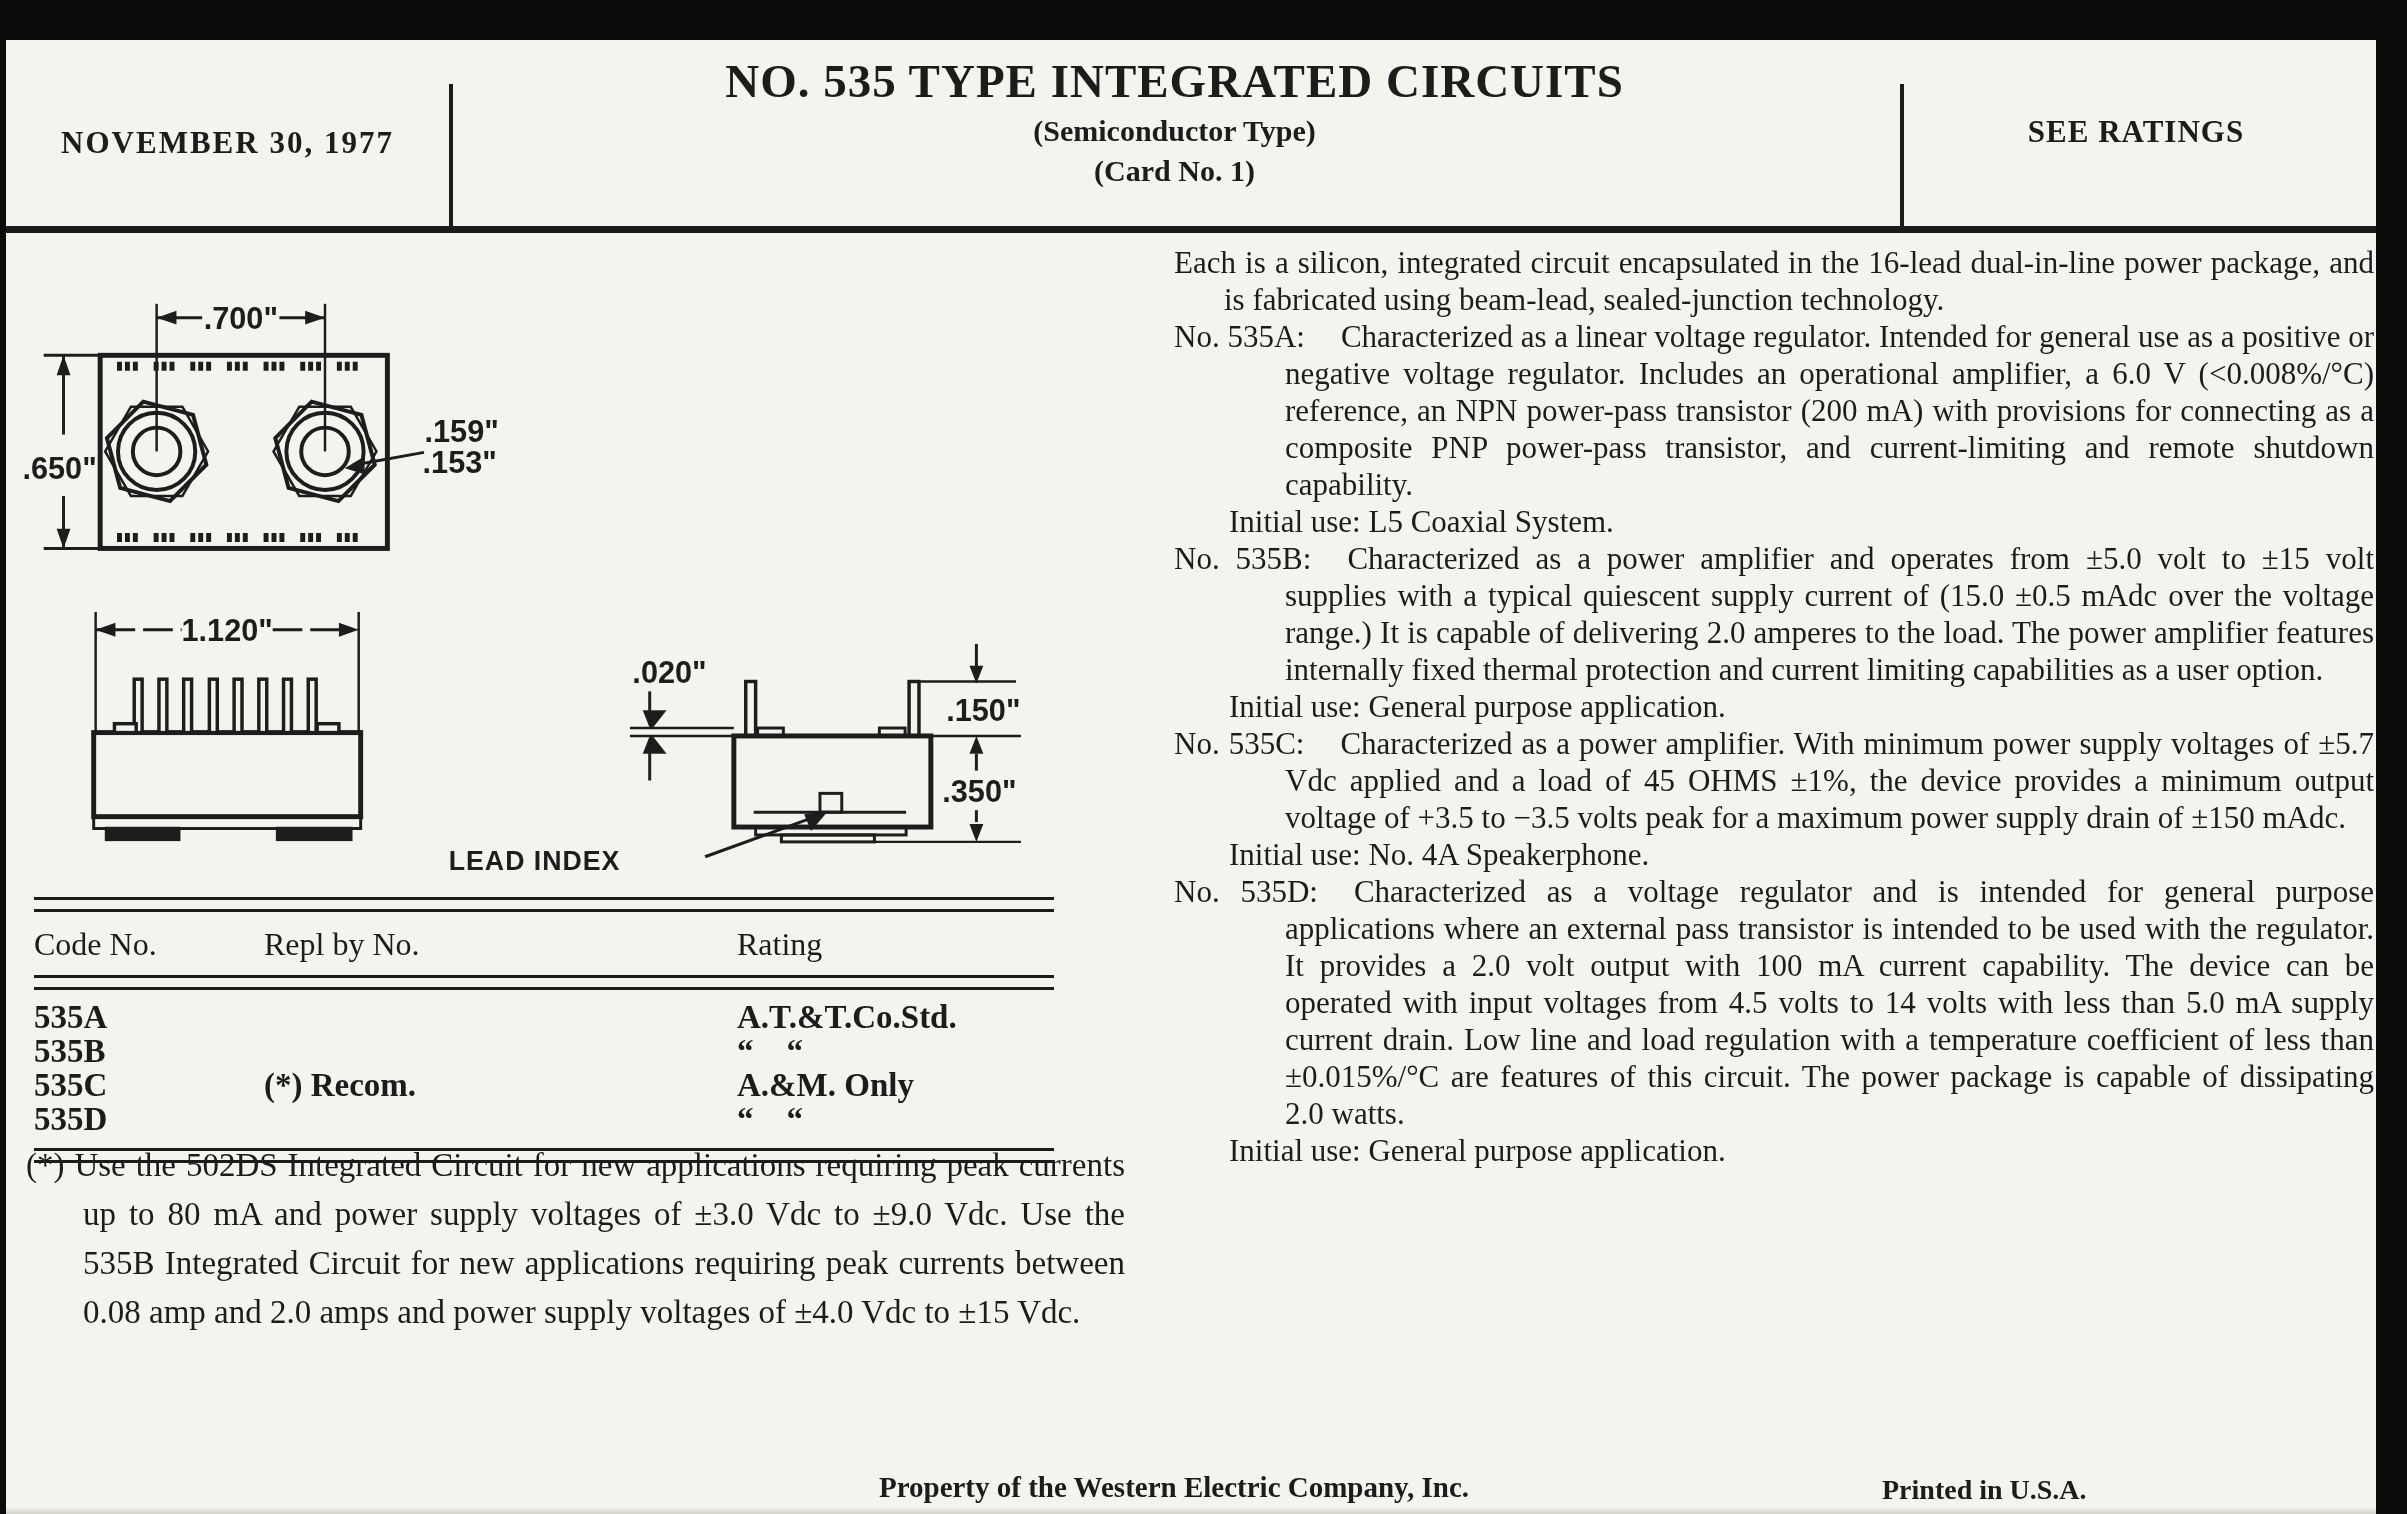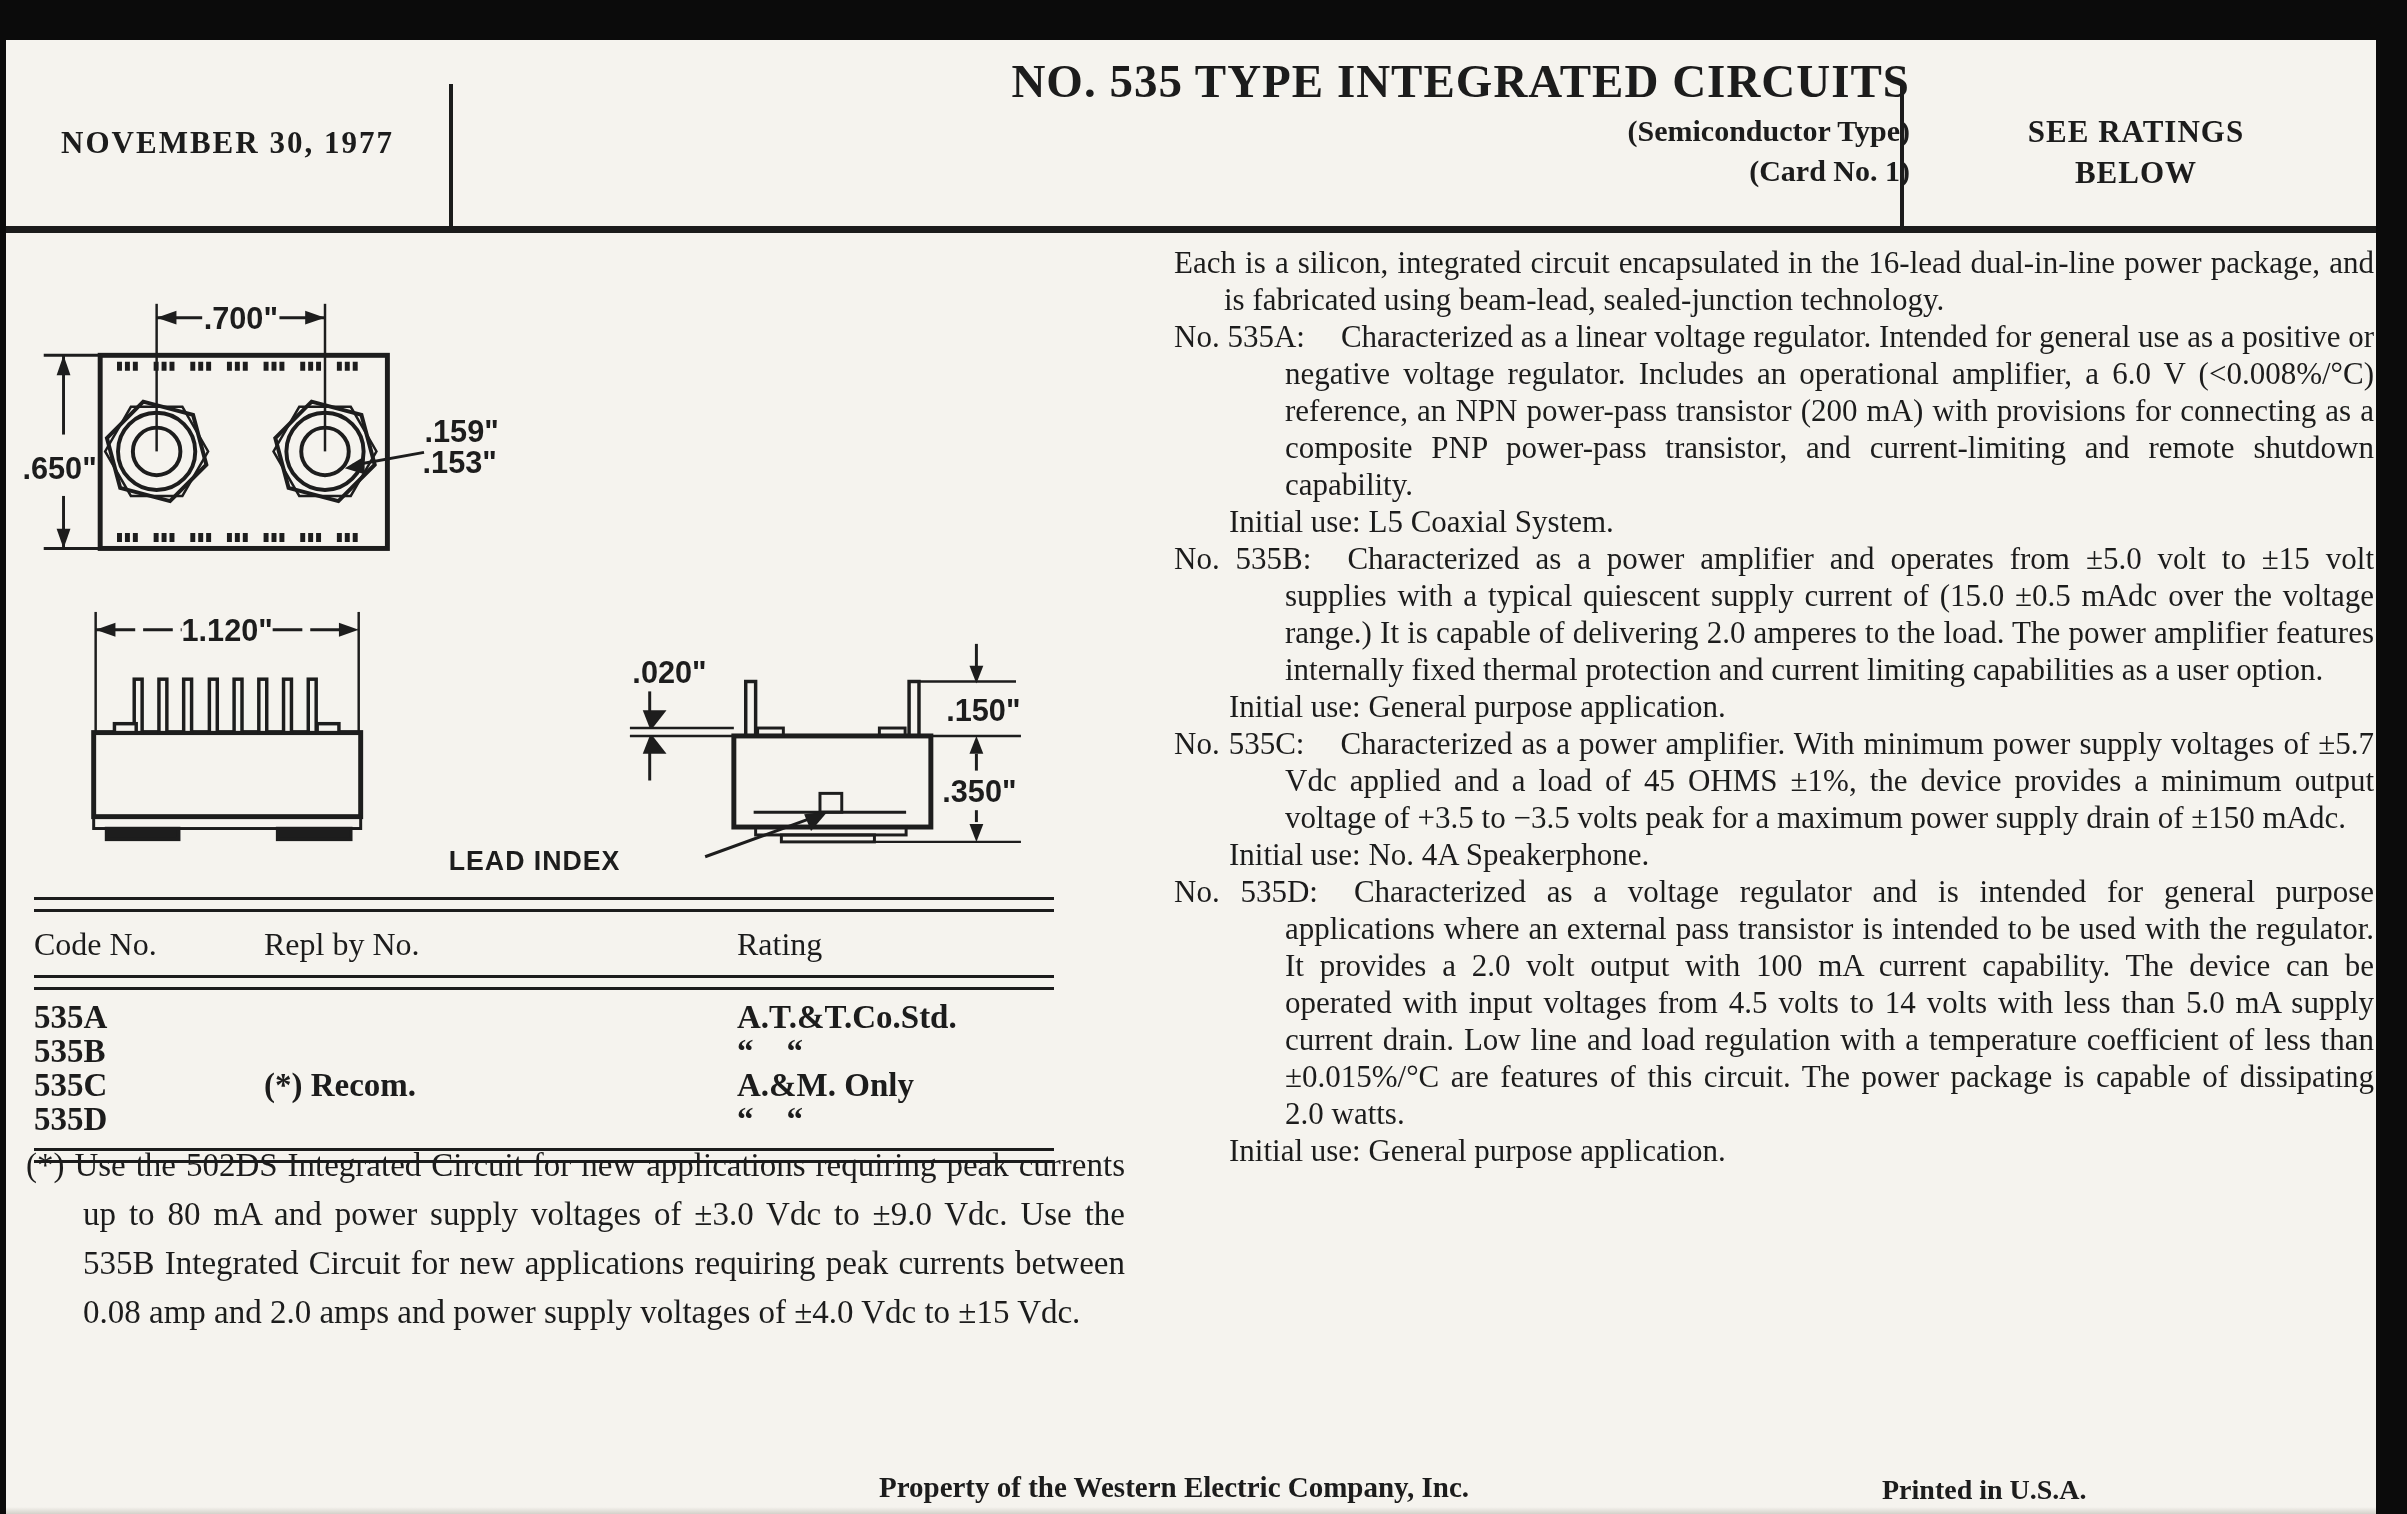--- a/index.html
+++ b/index.html
@@ -2,21 +2,21 @@
 <html><head>
 <meta charset="utf-8">
 <style>
   html,body{margin:0;padding:0;background:#0b0b0b;width:2408px;height:1515px;overflow:hidden;}
   #frame{position:relative;width:2408px;height:1515px;background:#0b0b0b;}
   #page{position:absolute;left:6px;top:40px;width:2370px;height:1475px;background:#f5f3ee;color:#1c1c1c;
         font-family:"Liberation Serif", serif;}
   
   .hcell{position:absolute;top:0;}
   #date-cell{left:0;width:443px;text-align:center;padding-top:85px;font-weight:bold;font-size:31px;letter-spacing:2px;}
-  #title-cell{left:453px;width:1451px;text-align:right;padding-top:14px;}
+  #title-cell{left:443px;width:1451px;text-align:center;padding-top:14px;}
   #main-title{font-weight:bold;font-size:47px;letter-spacing:1px;}
   .subtitle{font-weight:bold;font-size:30px;margin-top:6px;}
   #ratings-cell{left:1894px;width:472px;text-align:center;padding-top:71px;font-weight:bold;font-size:31px;line-height:41px;letter-spacing:1px;}
   .vdivider{position:absolute;top:44px;height:145px;width:4px;background:#1b1b1b;}
   #header-rule{position:absolute;left:0;top:186px;width:2370px;height:7px;background:#1b1b1b;}
   
   svg{position:absolute;}
   svg text{font-family:"Liberation Sans", sans-serif;font-weight:bold;fill:#1d1d1d;}
   .dimtxt{font-size:31px;}
   .leadtxt{font-size:27px;letter-spacing:1px;}
@@ -50,21 +50,20 @@
   <div id="page">
 
     <div class="hcell" id="date-cell">NOVEMBER 30, 1977</div>
     <div class="hcell" id="title-cell">
       <div id="main-title">NO. 535 TYPE INTEGRATED CIRCUITS</div>
       <div class="subtitle">(Semiconductor Type)</div>
       <div class="subtitle">(Card No. 1)</div>
     </div>
     <div class="hcell" id="ratings-cell">
       <div>SEE RATINGS</div>
-      <div>BELOW</div>
     </div>
     <div class="vdivider" style="left:443px;"></div>
     <div class="vdivider" style="left:1894px;"></div>
     <div id="header-rule"></div>
 
     <svg style="left:10px;top:236px;" width="515" height="327" viewBox="0 0 520 330">
       <g stroke="#1d1d1d" fill="none">
         <rect x="85" y="80" width="290" height="195" stroke-width="5"></rect>
         <line x1="102" y1="91" x2="358" y2="91" stroke-width="9" stroke-dasharray="5 3 5 3 5 16"></line>
         <line x1="102" y1="264" x2="358" y2="264" stroke-width="9" stroke-dasharray="5 3 5 3 5 16"></line>

